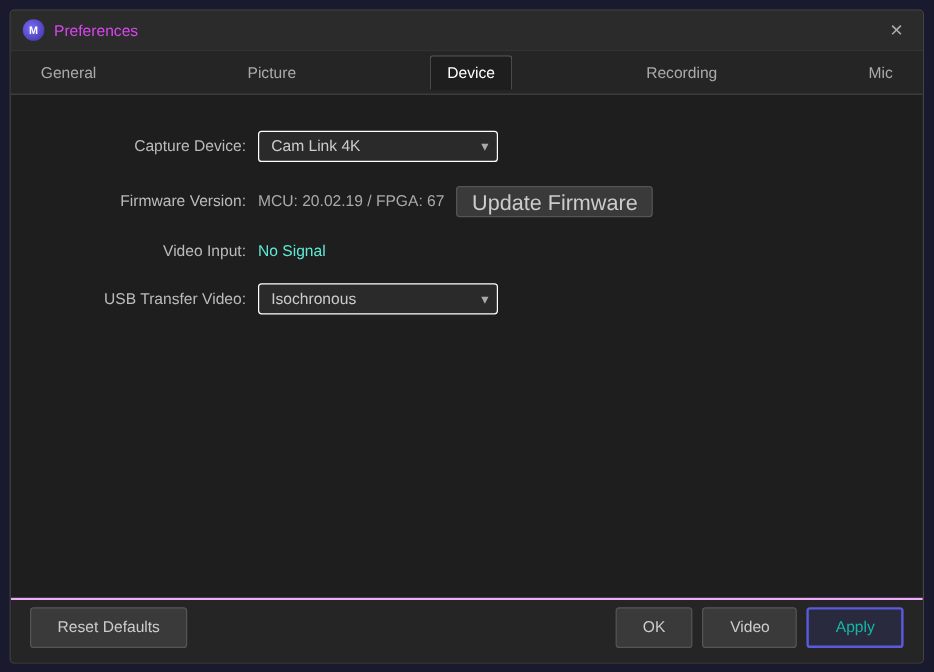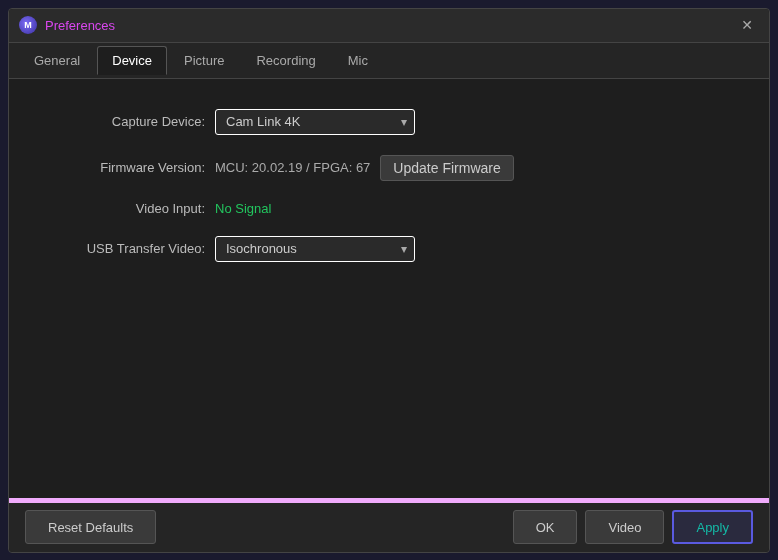--- a/index.html
+++ b/index.html
@@ -64,20 +64,21 @@
       border-radius: 2px;
     }
     .tab-bar {
       background: #252525;
       display: flex;
       align-items: center;
       border-bottom: 1px solid #444;
       padding: 0 10px;
       gap: 2px;
       height: 36px;
+      justify-content: space-between;
     }
     .tab {
       padding: 6px 14px;
       cursor: pointer;
       border-radius: 3px 3px 0 0;
       color: #aaa;
       font-size: 13px;
       border: 1px solid transparent;
       border-bottom: none;
       background: transparent;
@@ -138,33 +139,33 @@
       color: #aaa;
       font-size: 13px;
     }
     .update-firmware-btn {
       background: #3a3a3a;
       border: 1px solid #555;
       border-radius: 3px;
       color: #ccc;
       padding: 3px 12px;
       cursor: pointer;
-      font-size: 14px;
+      font-size: 18px;
       height: 26px;
     }
     .no-signal {
-      color: #22c55e;
+      color: #5eead4;
       font-size: 13px;
     }
     .footer {
       background: #252525;
-      border-top: 5px solid #f0abfc;
+      border-top: 2px solid #f0abfc;
       padding: 12px 16px;
       display: flex;
-      align-items: center;
+      align-items: flex-end;
       justify-content: space-between;
       border-radius: 0 0 4px 4px;
       height: 54px;
     }
     .footer-left {}
     .footer-right {
       display: flex;
       gap: 8px;
     }
     .footer-btn {
@@ -193,22 +194,22 @@
       <div class="app-icon">
         <span>M</span>
       </div>
       <span class="title-text">Preferences</span>
     </div>
     <button class="close-btn">✕</button>
   </div>
 
   <div class="tab-bar">
     <div class="tab">General</div>
+    <div class="tab">Picture</div>
     <div class="tab active">Device</div>
-    <div class="tab">Picture</div>
     <div class="tab">Recording</div>
     <div class="tab">Mic</div>
   </div>
 
   <div class="content">
 
     <div class="form-row">
       <span class="form-label">Capture Device:</span>
       <div class="select-wrapper">
         <select>

